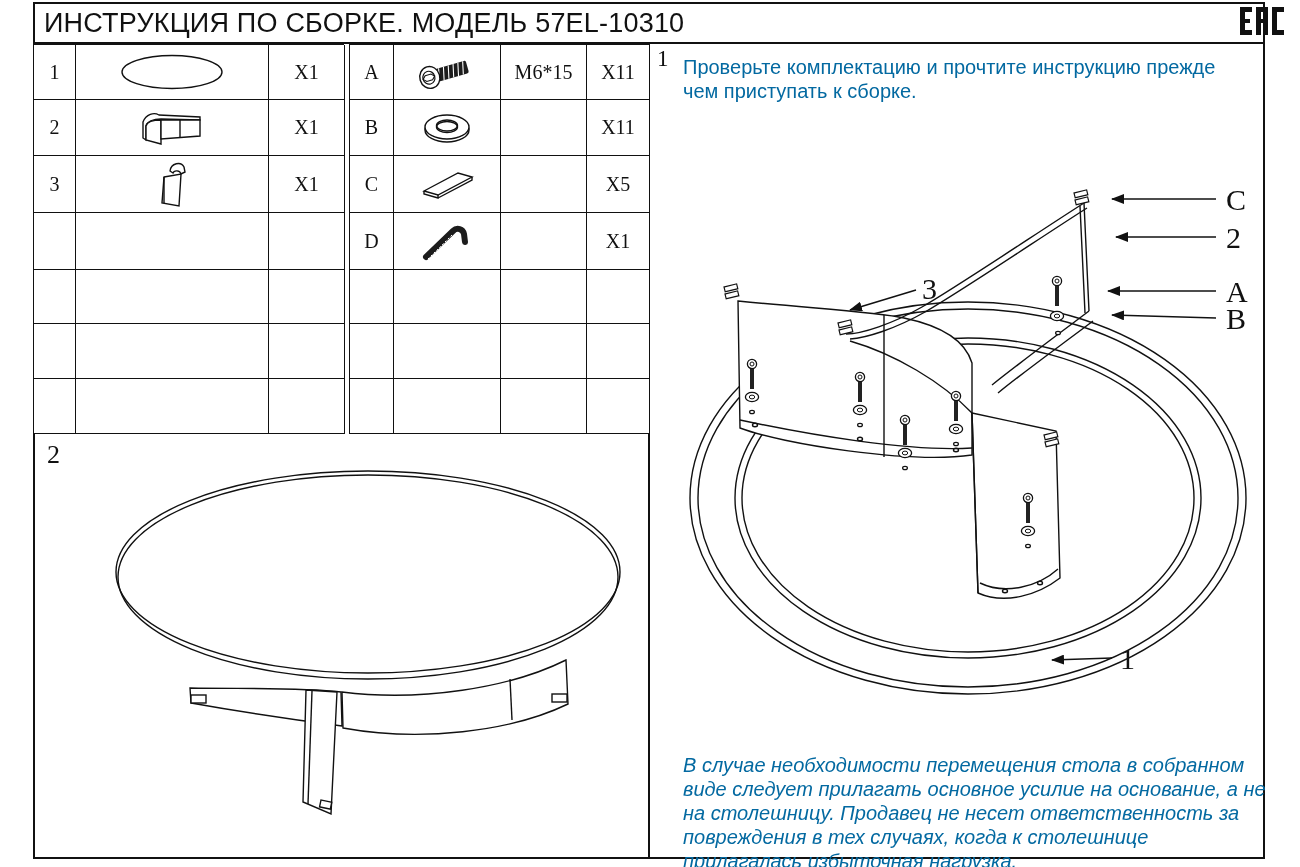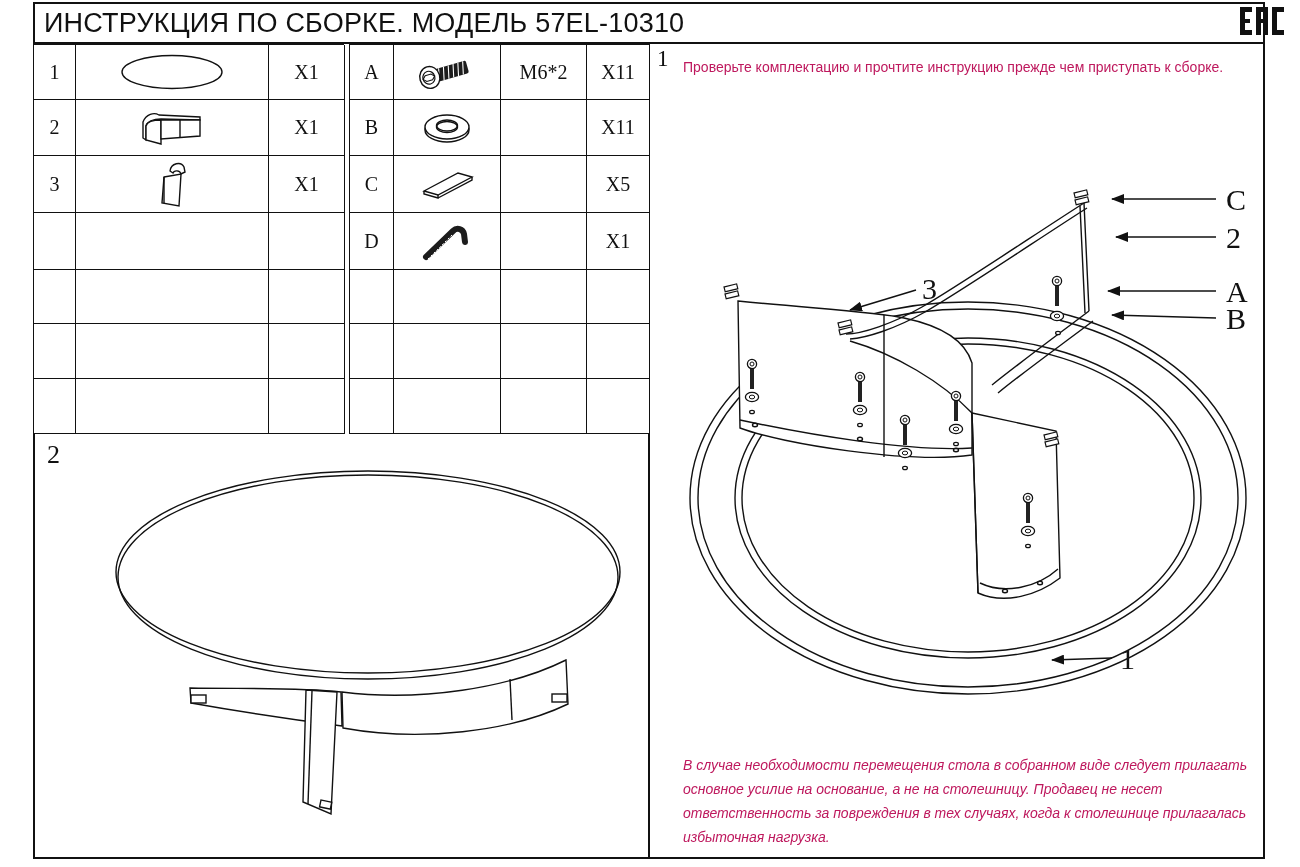--- a/index.html
+++ b/index.html
@@ -16,21 +16,21 @@
   #ptable-left{left:33px;width:311px;grid-template-columns:42px 193px 76px;}
   #ptable-right{left:349px;width:300px;grid-template-columns:44px 107px 86px 63px;}
   .cell{border-right:1.8px solid #111;border-bottom:1.8px solid #111;display:flex;align-items:center;justify-content:center;box-sizing:border-box;background:#fff;}
   svg{display:block;}
   .ln{stroke:#111;fill:none;stroke-width:1.4;}
   .lnw{stroke:#111;fill:#fff;stroke-width:1.4;}
   
   .step-num{position:absolute;font-family:"Liberation Serif",serif;color:#111;}
   #step1-num{left:657px;top:46px;font-size:23px;}
   #step2-num{left:47px;top:440px;font-size:26px;}
-  .para{position:absolute;font-size:14px;line-height:24px;color:#be185d;}
+  .para{position:absolute;font-size:20px;line-height:24px;color:#0369a1;}
   #step1-text{left:683px;top:55px;width:552px;}
   #step1-text p{margin:0;}
   #footer-note{left:683px;top:753px;width:584px;font-style:italic;}
   
   #exploded{position:absolute;left:660px;top:163px;}
   #assembled{position:absolute;left:40px;top:458px;}
   .dlabel{font-family:"Liberation Serif",serif;font-size:30px;fill:#111;}
 </style>
 </head>
 <body>
@@ -112,21 +112,21 @@
       <svg width="66" height="42" viewBox="0 0 66 42">
         <g transform="rotate(-16 33 21)">
           <rect x="22" y="15" width="32" height="13" rx="2" fill="#1c1c1c"></rect>
           <path d="M26,15 l-3,13 M31,15 l-3,13 M36,15 l-3,13 M41,15 l-3,13 M46,15 l-3,13 M51,15 l-3,13" stroke="#fff" stroke-width="1.1"></path>
           <ellipse cx="15" cy="21.5" rx="10" ry="11" fill="#fff" stroke="#111" stroke-width="1.4"></ellipse>
           <ellipse cx="14" cy="21.5" rx="6" ry="6.5" fill="none" stroke="#111" stroke-width="1.2"></ellipse>
           <path d="M11,18.5 l6,0 l3,3 l-3,3 l-6,0 l-3,-3 Z" fill="none" stroke="#111" stroke-width="1.1"></path>
         </g>
       </svg>
     </div>
-    <div class="cell">M6*2</div>
+    <div class="cell">M6*15</div>
     <div class="cell">X11</div>
 
     <div class="cell">B</div>
     <div class="cell">
       <svg width="58" height="38" viewBox="0 0 58 38">
         <ellipse class="lnw" cx="29" cy="21" rx="22" ry="12"></ellipse>
         <ellipse class="lnw" cx="29" cy="18" rx="22" ry="12"></ellipse>
         <ellipse class="lnw" cx="29" cy="18" rx="10.5" ry="5.5"></ellipse>
         <ellipse class="ln" cx="29" cy="16.5" rx="10.5" ry="5.5"></ellipse>
       </svg>

